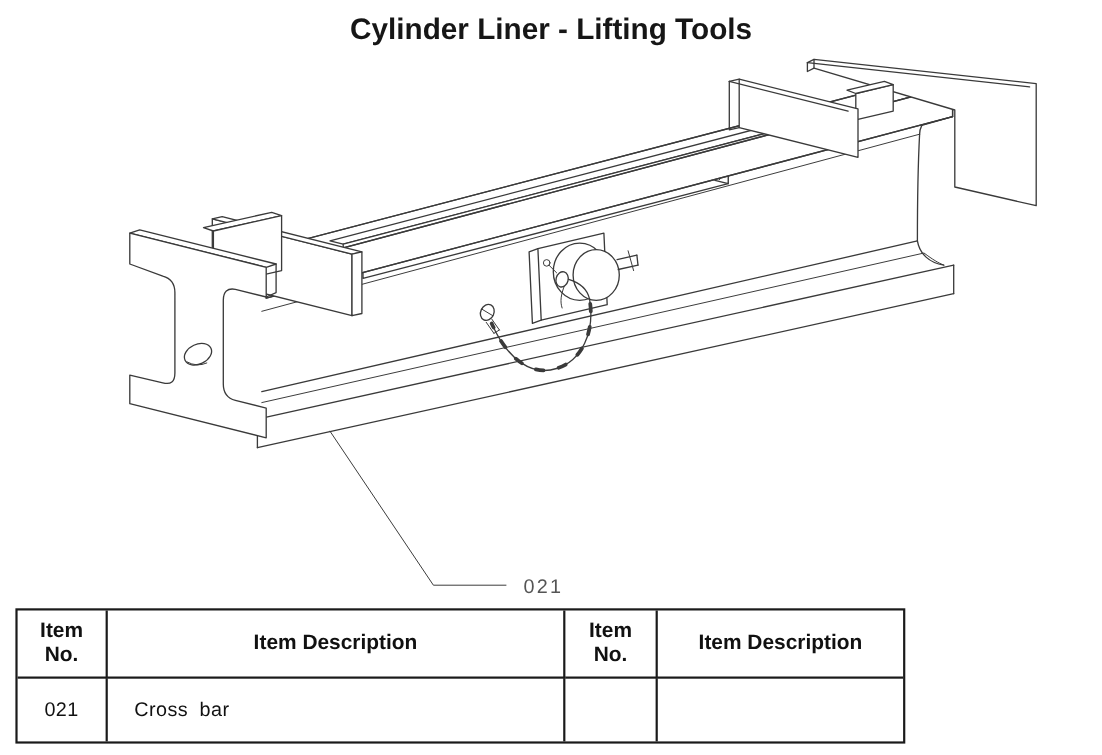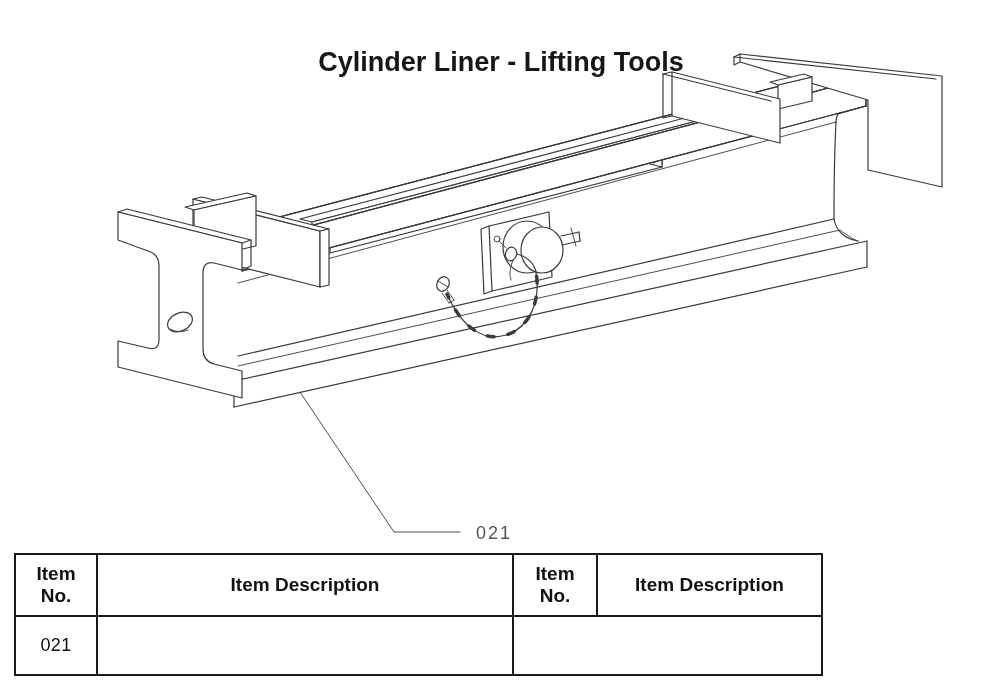--- a/index.html
+++ b/index.html
@@ -1,19 +1,19 @@
 <!DOCTYPE html>
 <html><head>
 <meta charset="utf-8">
 <style>
   html,body{margin:0;padding:0;background:#ffffff;}
   body{width:1002px;height:686px;position:relative;overflow:hidden;
        font-family:"Liberation Sans", sans-serif;color:#111;}
   .page-title{position:absolute;top:11px;left:0;width:1002px;text-align:center;
-       font-size:27px;font-weight:bold;color:#161616;letter-spacing:0px;margin-top:36px;}
+       font-size:27px;font-weight:bold;color:#161616;letter-spacing:0px;}
   svg#drawing{position:absolute;top:0;left:0;}
   svg path,svg polygon,svg ellipse,svg line,svg circle{
        stroke:#3a3a3a;stroke-width:1.2;fill:none;stroke-linejoin:round;stroke-linecap:round;}
   svg .f{fill:#ffffff;}
   svg .thin{stroke-width:0.9;}
   svg .lanyard-thick{stroke-width:3.4;stroke-dasharray:7 14;stroke-dashoffset:3;}
   svg text.callout{font-family:"Liberation Sans",sans-serif;font-size:18px;
        letter-spacing:2px;fill:#555;stroke:none;}
   .parts-table{position:absolute;left:14px;top:553px;width:809px;height:123px;
        border:2px solid #1a1a1a;box-sizing:border-box;display:grid;
@@ -145,19 +145,22 @@
     <span>Item</span>
     <span>No.</span>
   </div>
   <div class="cell hdr last">
     <span>Item Description</span>
   </div>
 
   <div class="cell body">
     <span>021</span>
   </div>
+  <div class="cell body body-desc">
+    <span class="desc-text">Cross bar</span>
+  </div>
   <div class="cell body">
     <span></span>
   </div>
   <div class="cell body body-desc last">
     <span class="desc-text"></span>
   </div>
 </div>
 
 </body></html>

